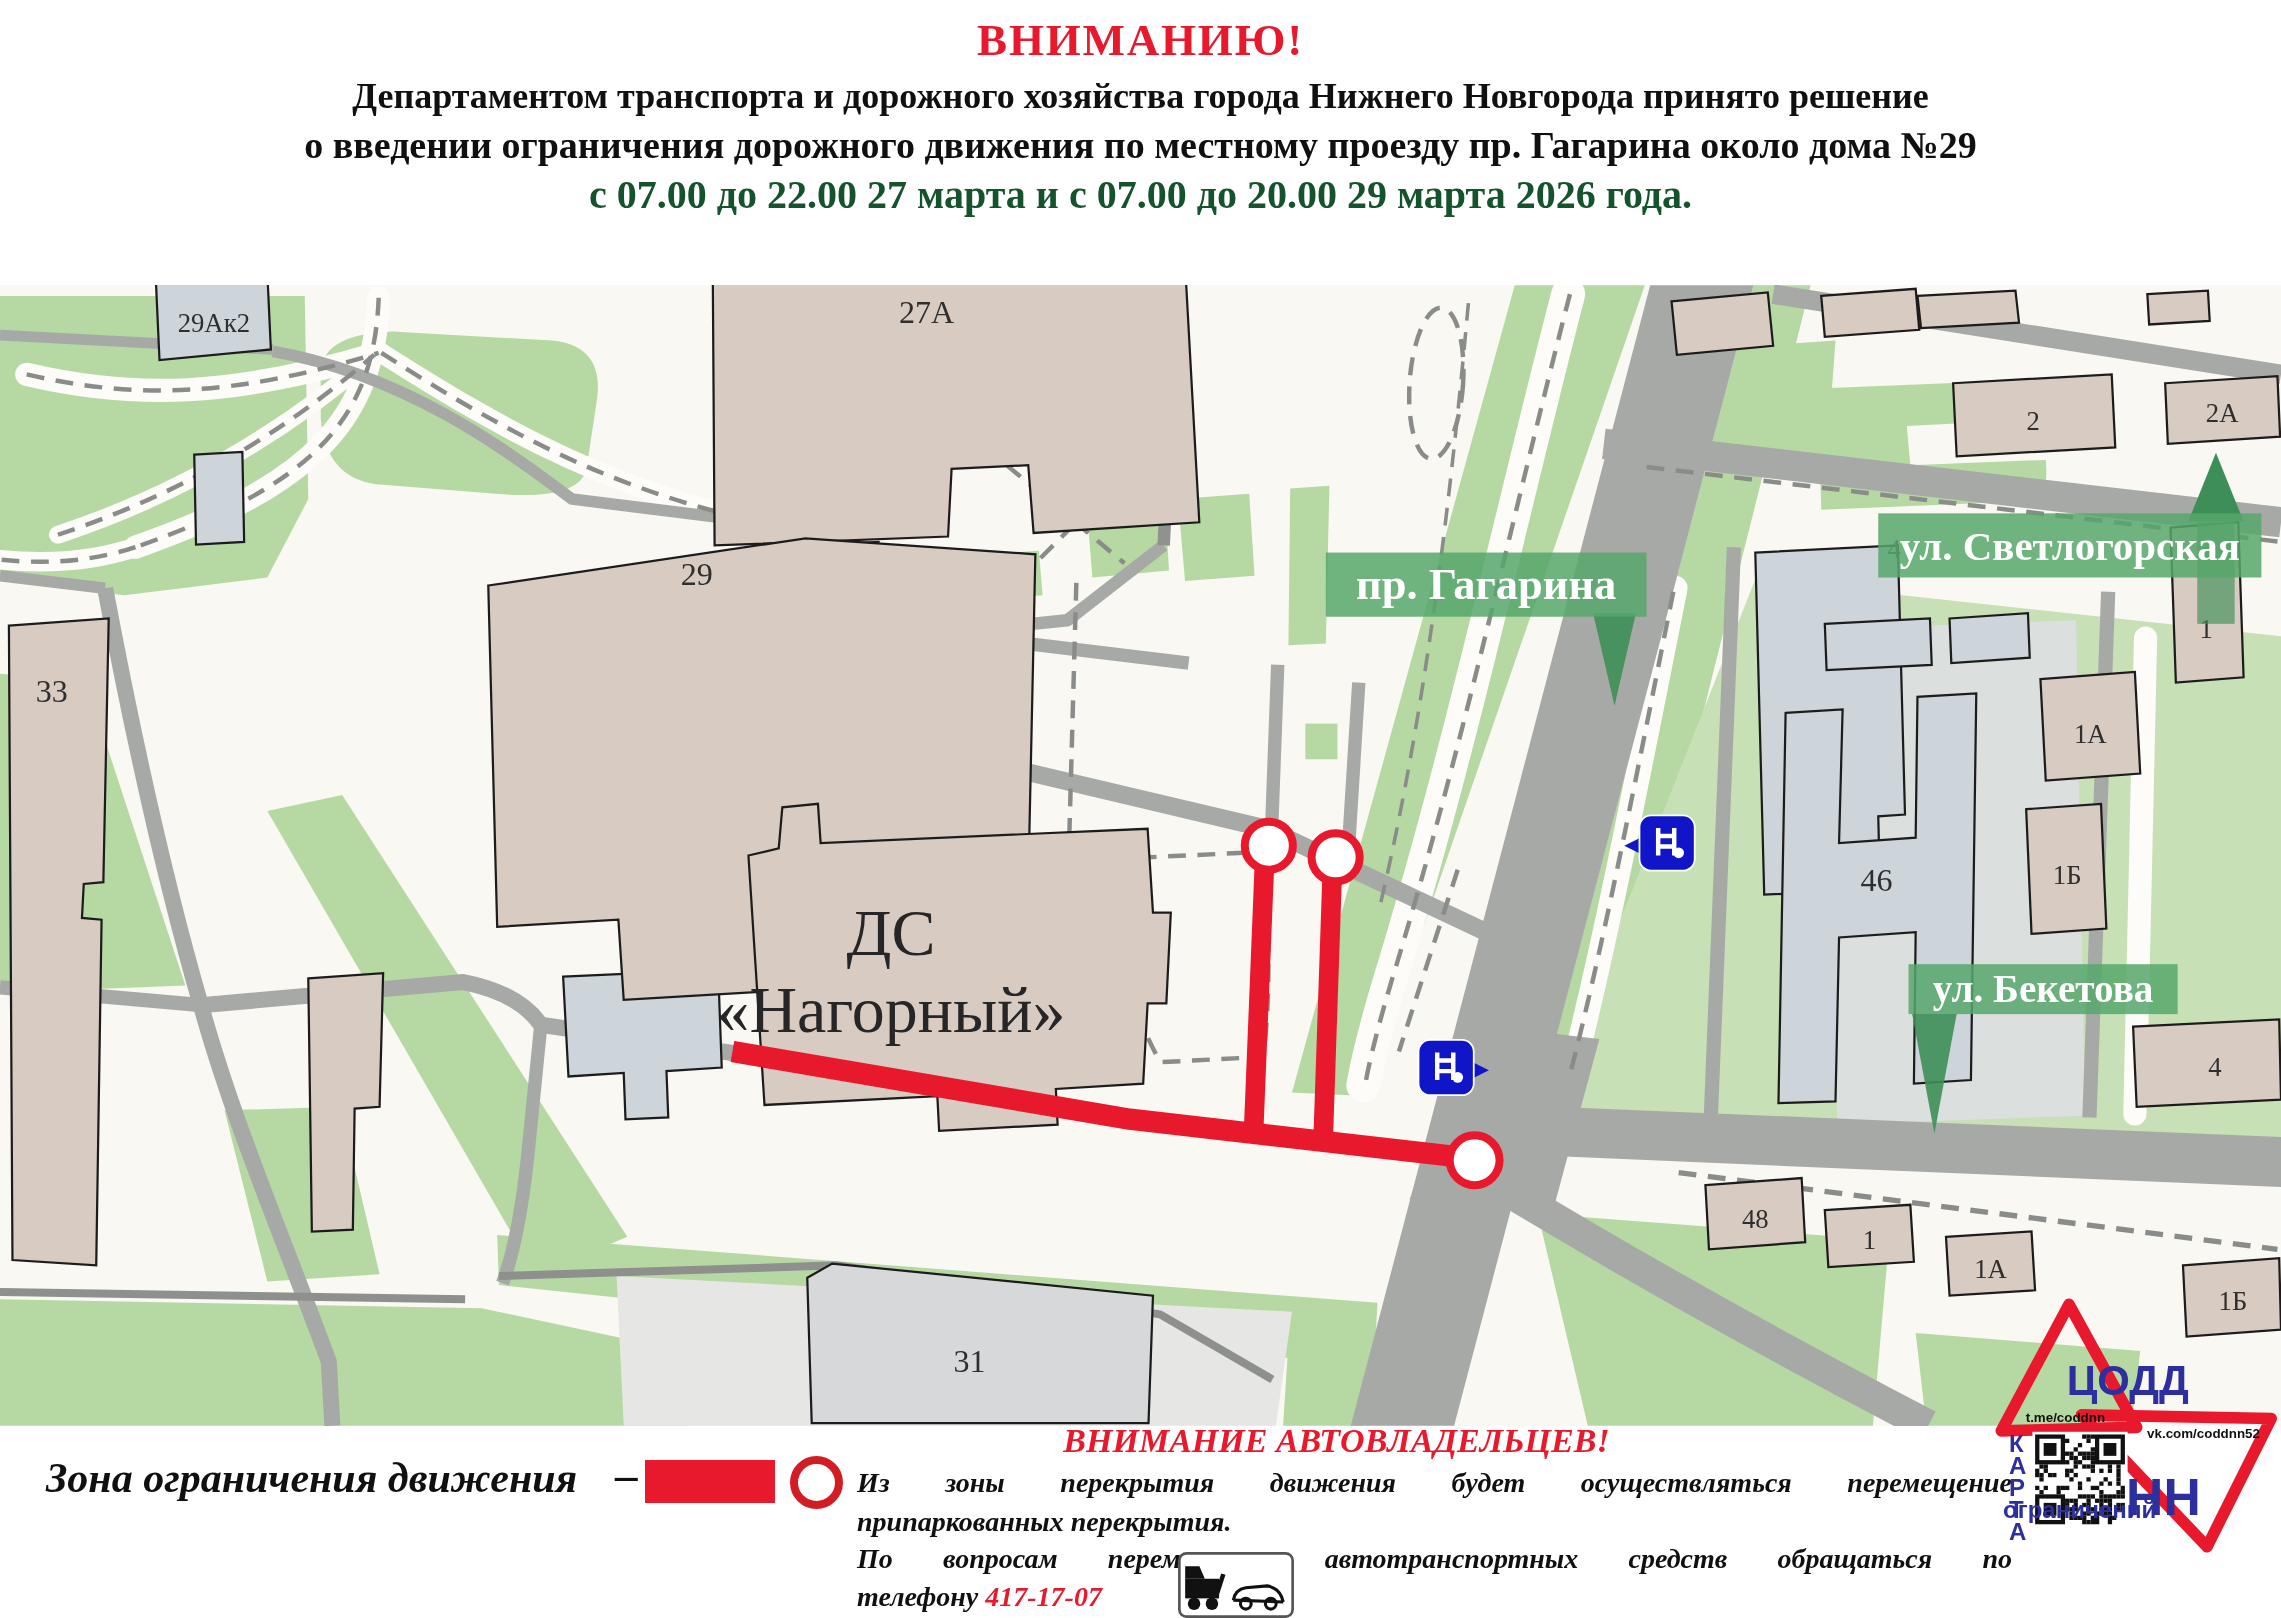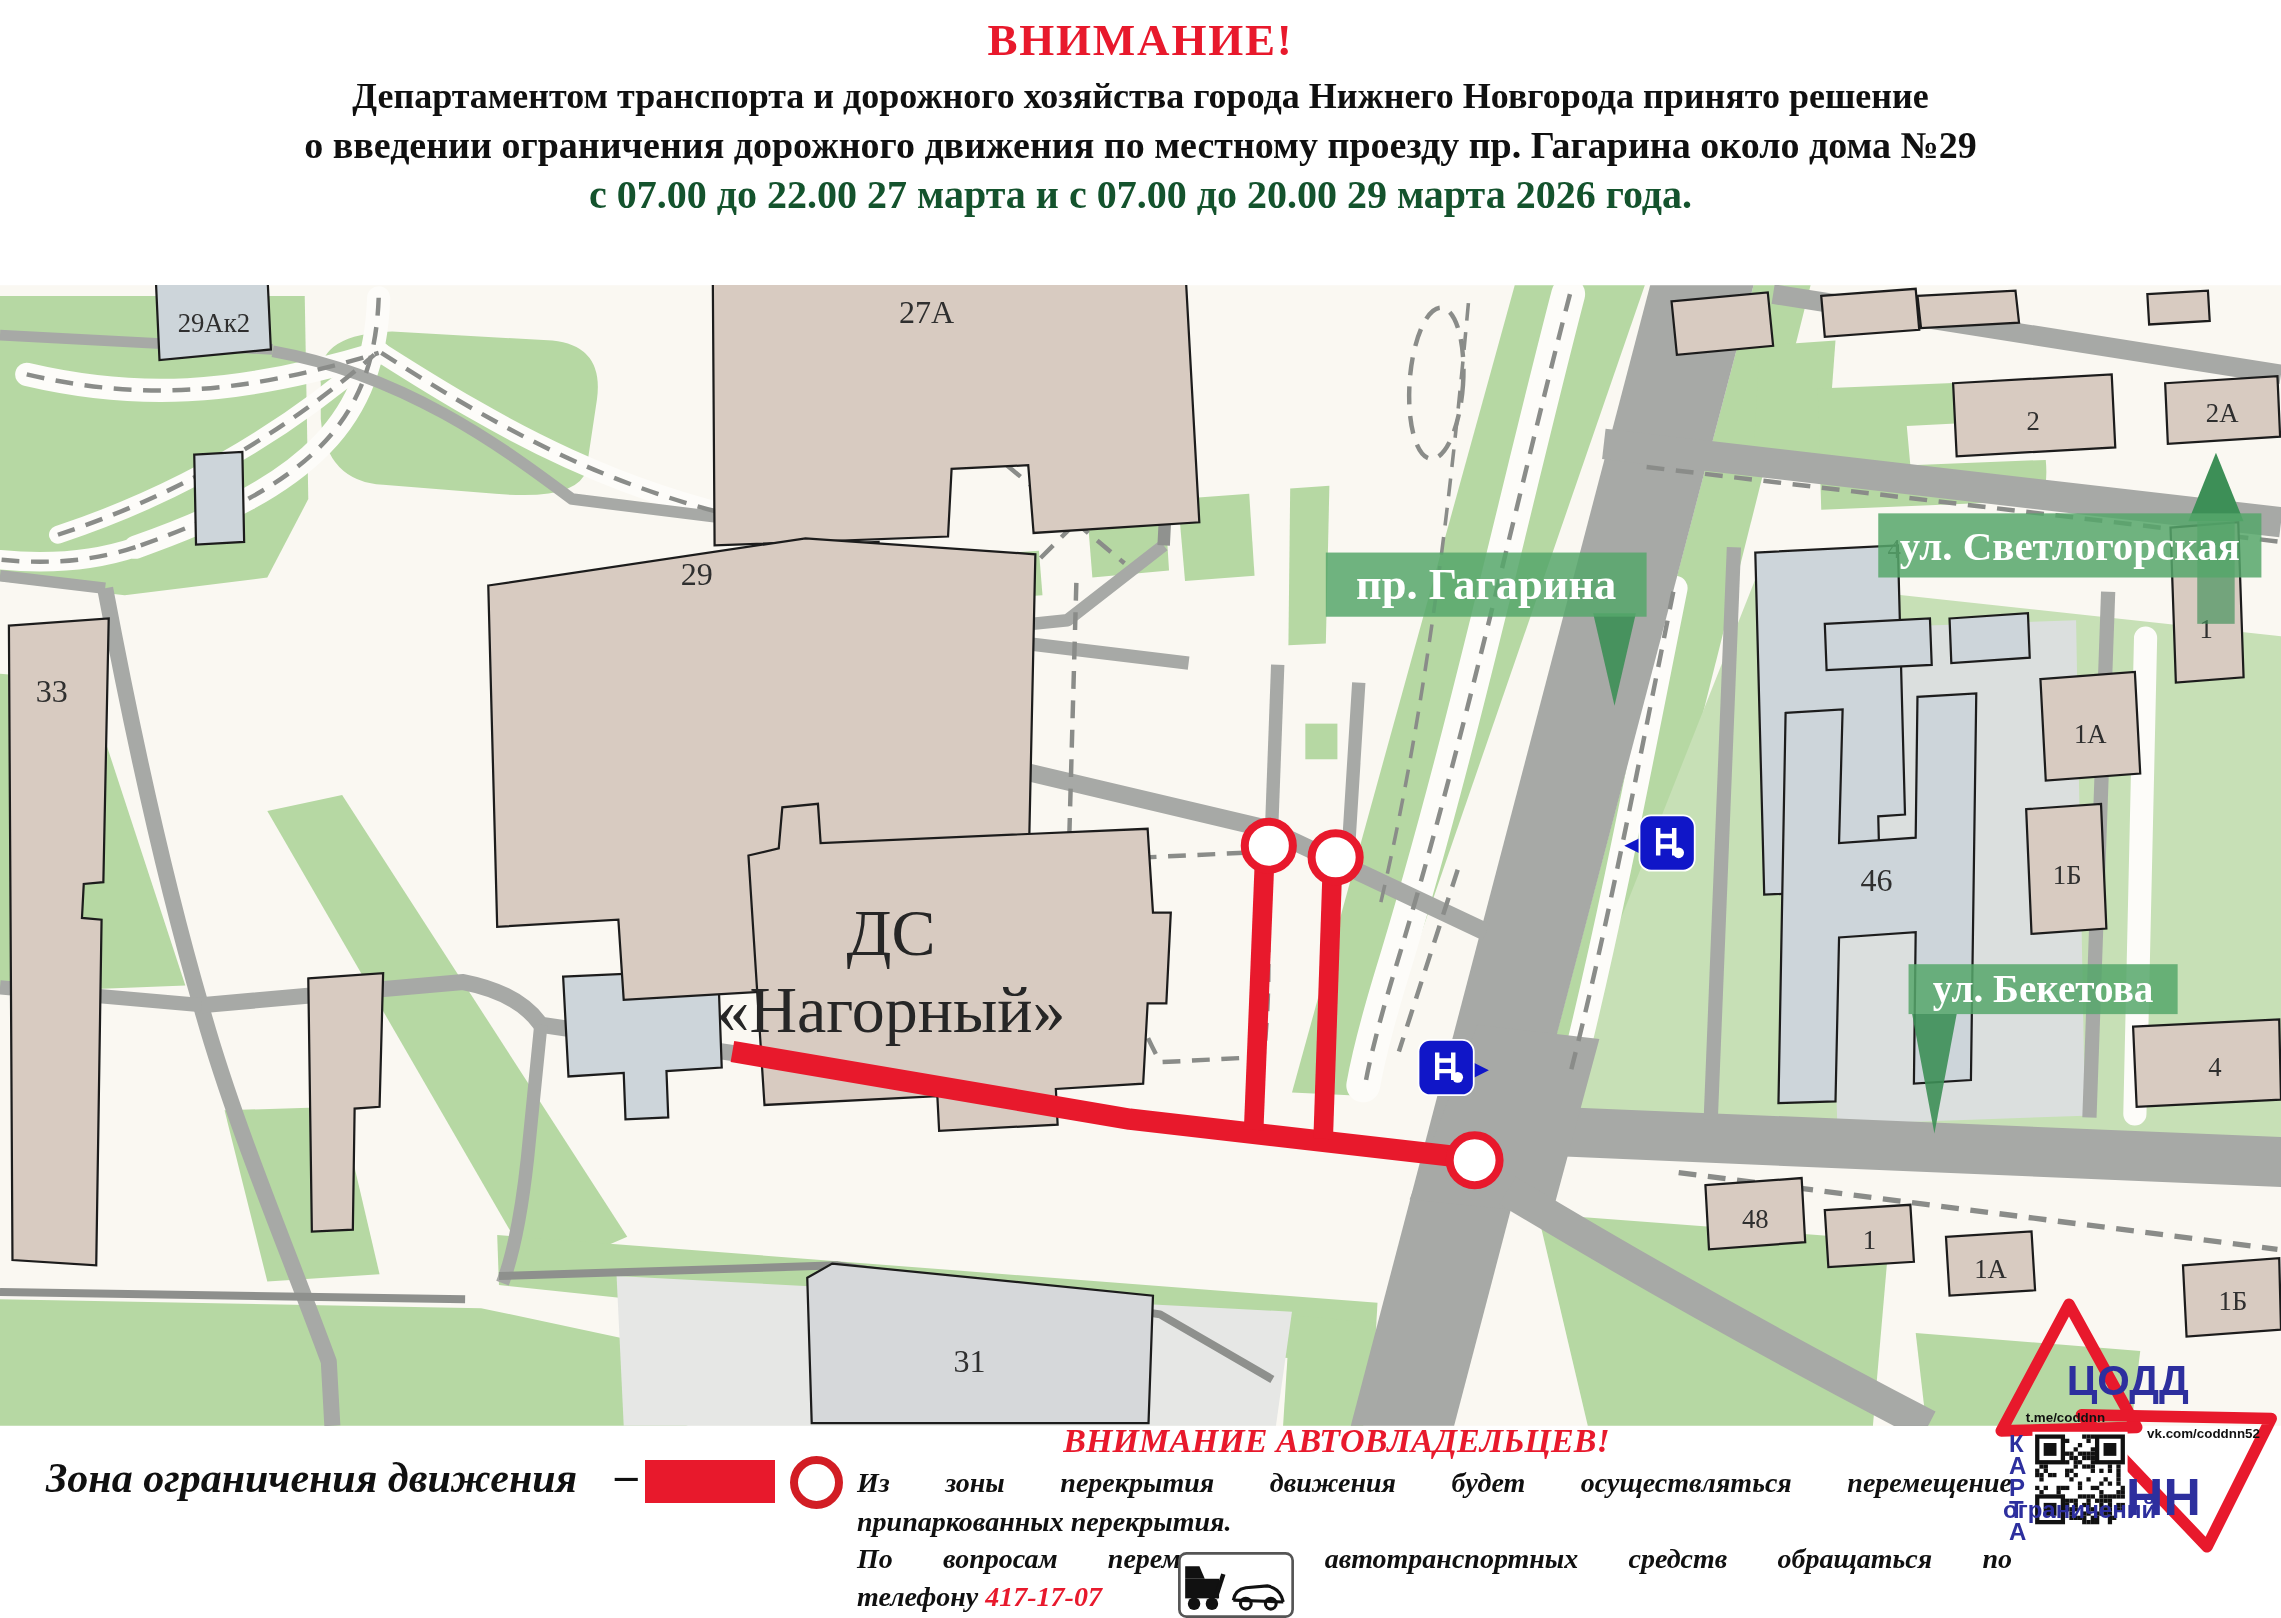--- a/index.html
+++ b/index.html
@@ -33,21 +33,21 @@
   svg text{font-family:"Liberation Serif",serif;}
   .lbl{fill:#2f2f2f;font-size:30px;text-anchor:middle;}
   .lbl-big{fill:#2f2f2f;font-size:36px;text-anchor:middle;}
   .banner-t{fill:#ffffff;font-weight:bold;text-anchor:middle;}
   .logo-sans{font-family:"Liberation Sans",sans-serif;font-weight:bold;}
 </style>
 </head>
 <body>
 
 <div class="abs hdr">
-  <div class="hl h-title">ВНИМАНИЕ!</div>
+  <div class="hl h-title">ВНИМАНИЮ!</div>
   <div class="hl h-b1">Департаментом транспорта и дорожного хозяйства города Нижнего Новгорода принято решение</div>
   <div class="hl h-b2">о введении ограничения дорожного движения по местному проезду пр. Гагарина около дома №29</div>
   <div class="hl h-dates">с 07.00 до 22.00 27 марта и с 07.00 до 20.00 29 марта 2026 года.</div>
 </div>
 
 <svg class="abs" style="left:0;top:285px" width="2281" height="1141" viewBox="0 320 2560 1280">
   <rect x="0" y="320" width="2560" height="1280" fill="#faf8f2"></rect>
 
   <g fill="#b6d8a3" stroke="none">
     <polygon points="0,332 342,332 346,560 300,648 140,668 0,652"></polygon>

